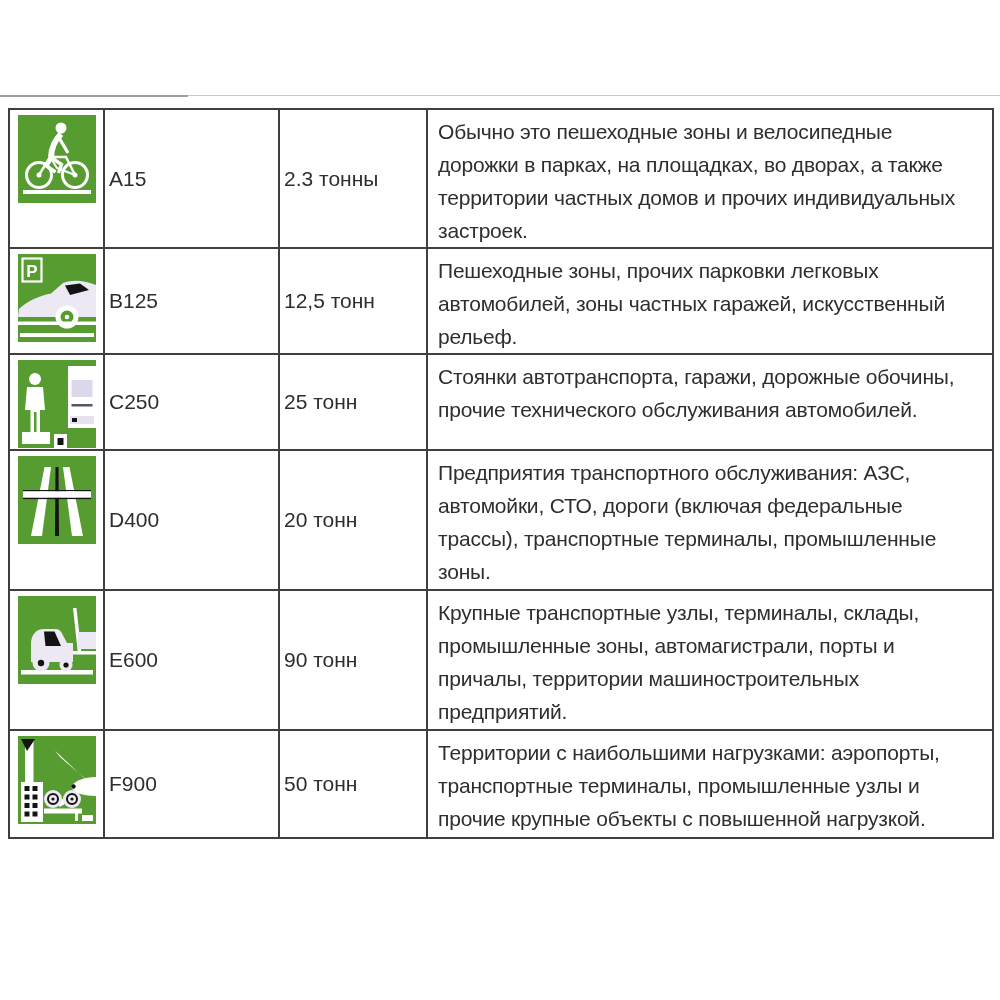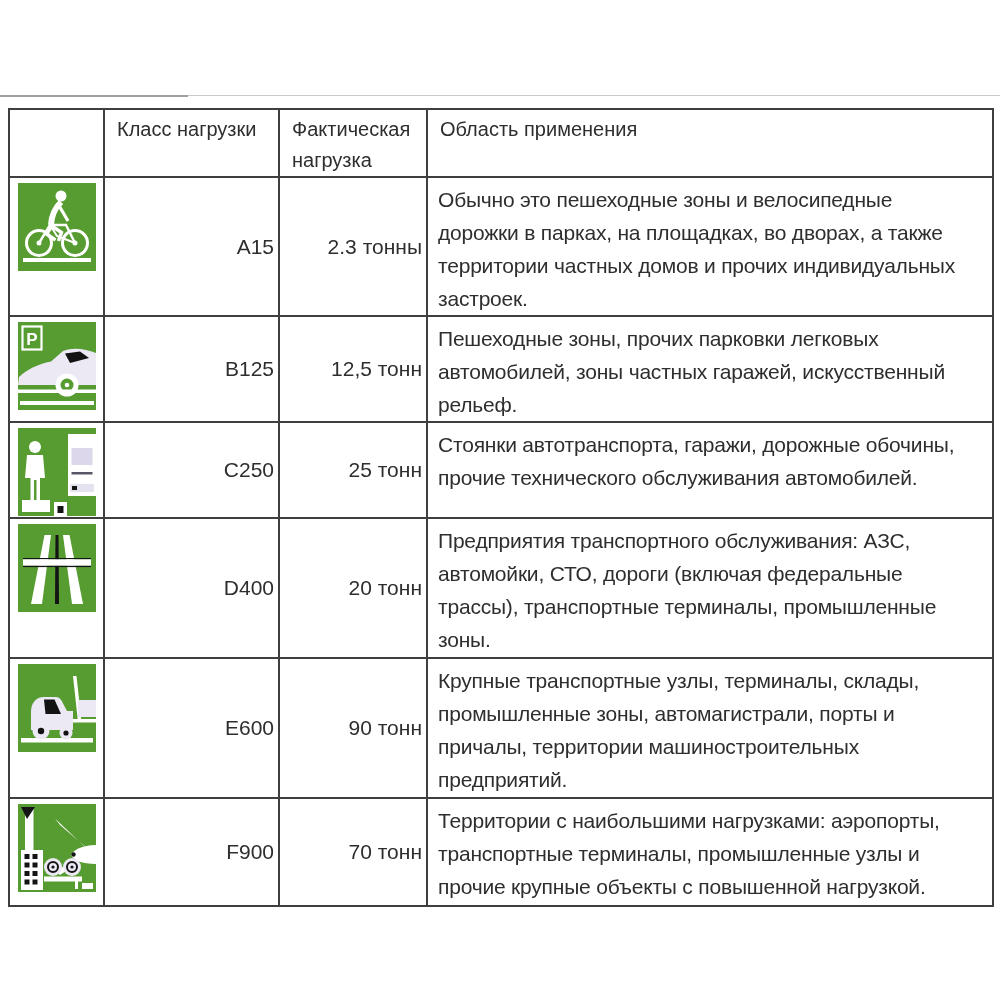--- a/index.html
+++ b/index.html
@@ -29,21 +29,21 @@
   tr.r-d400{height:140px;}
   tr.r-e600{height:140px;}
   tr.r-f900{height:108px;}
 
   th{
     font-weight:normal;text-align:left;vertical-align:top;
     padding:4px 10px 0 12px;font-size:20px;line-height:31px;
   }
   td.sign-cell{vertical-align:top;padding:5px 0 0 8px;}
   td.class-cell,td.load-cell{
-    text-align:right;vertical-align:middle;font-size:21px;padding:8px 4px;
+    text-align:left;vertical-align:middle;font-size:21px;padding:8px 4px;
   }
   td.app-cell{
     text-align:left;vertical-align:top;
     padding:5px 16px 0 10px;font-size:21px;line-height:33px;letter-spacing:-0.2px;
   }
   .sign-svg{display:block;}
 </style>
 </head>
 <body>
 
@@ -52,26 +52,20 @@
 
 <table class="spec-table">
   <colgroup>
     <col class="c-icon">
       <col class="c-class">
       <col class="c-load">
       <col class="c-app">
   </colgroup>
 
   <tbody>
-      <tr class="r-head">
-    <th></th>
-    <th>Класс нагрузки</th>
-    <th>Фактическая нагрузка</th>
-    <th>Область применения</th>
-  </tr>
 
   <tr class="r-a15">
     <td class="sign-cell">
       <svg class="sign-svg" width="78" height="88" viewBox="0 0 78 88">
         <rect width="78" height="88" fill="#579c31"></rect>
         <rect x="5" y="75" width="68" height="4" fill="#fff"></rect>
         <circle cx="21" cy="60" r="12.5" fill="none" stroke="#fff" stroke-width="3"></circle>
         <circle cx="21" cy="60" r="2.5" fill="#fff"></circle>
         <circle cx="57" cy="60" r="12.5" fill="none" stroke="#fff" stroke-width="3"></circle>
         <circle cx="57" cy="60" r="2.5" fill="#fff"></circle>
@@ -193,17 +187,17 @@
         <circle cx="35" cy="63" r="1.6" fill="#141414"></circle>
         <circle cx="54" cy="63" r="9" fill="#ece8f4"></circle>
         <circle cx="54" cy="63" r="5" fill="none" stroke="#141414" stroke-width="2"></circle>
         <circle cx="54" cy="63" r="1.6" fill="#141414"></circle>
         <rect x="26" y="72.5" width="38" height="5" fill="#fff"></rect>
         <rect x="57" y="76" width="3" height="9" fill="#fff"></rect>
         <rect x="64" y="79" width="11" height="6" fill="#fff"></rect>
       </svg>
     </td>
     <td class="class-cell">F900</td>
-    <td class="load-cell">70 тонн</td>
+    <td class="load-cell">50 тонн</td>
     <td class="app-cell">Территории с наибольшими нагрузками: аэропорты, транспортные терминалы, промышленные узлы и прочие крупные объекты с повышенной нагрузкой.</td>
   </tr>
 </tbody>
   </table>
 
 </body></html>

